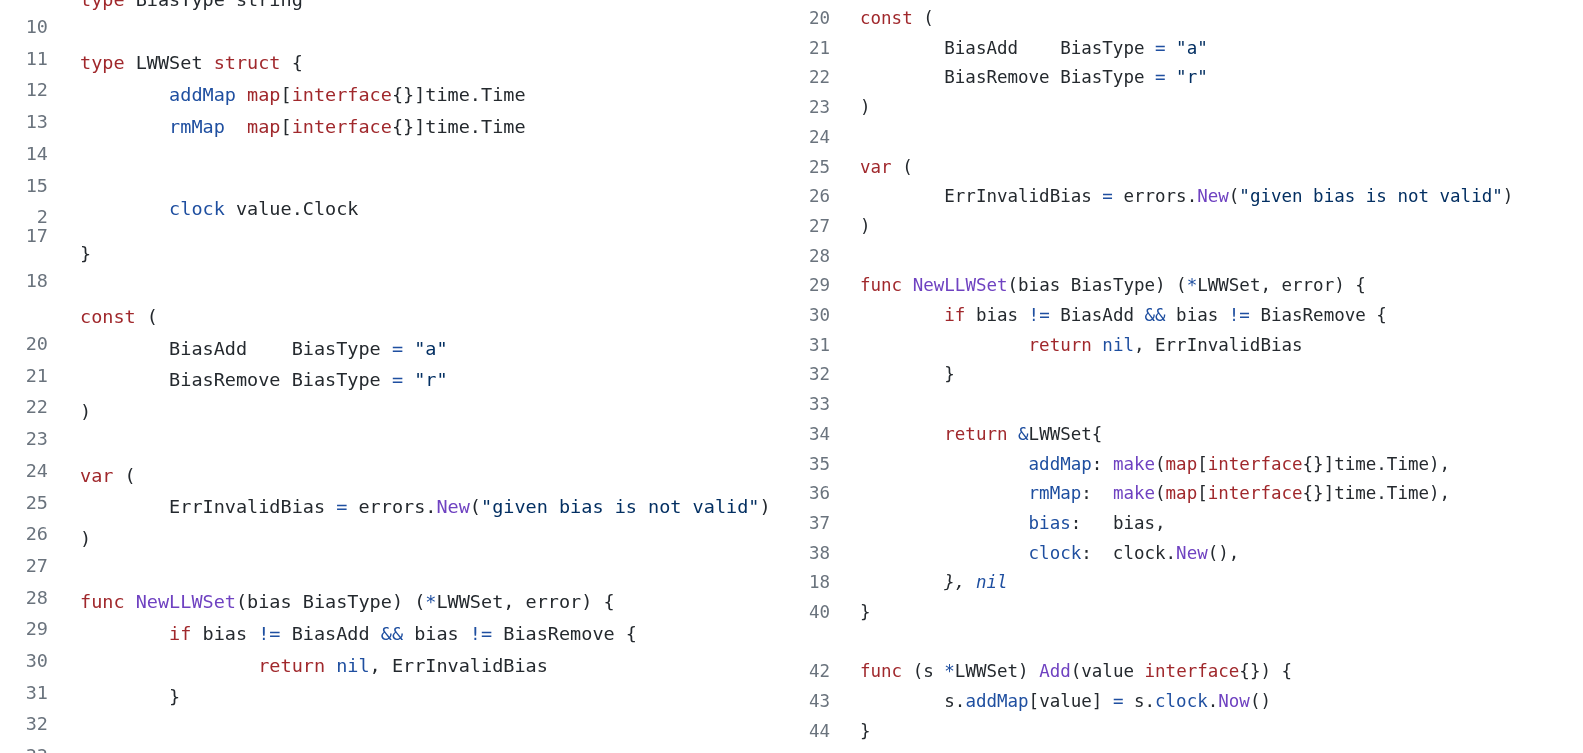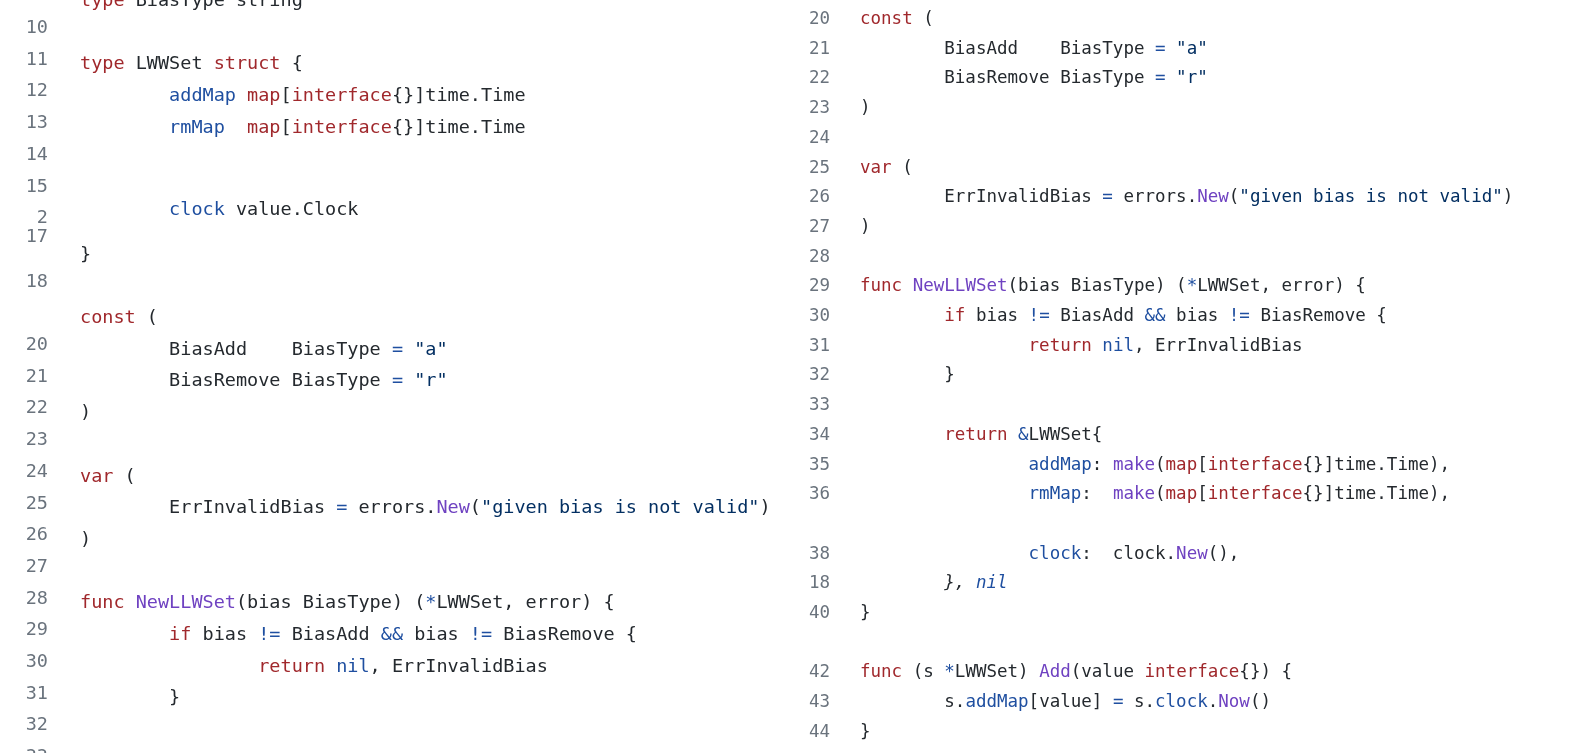--- a/index.html
+++ b/index.html
@@ -63,19 +63,20 @@
     <div class="line" style="top: 211.9px;"><span class="ln">27</span><span class="code" style="tab-size: 8;"><span class="plain" style="color: rgb(36, 41, 46);">)</span></span></div>
     <div class="line" style="top: 241.6px;"><span class="ln">28</span><span class="code" style="tab-size: 8;"></span></div>
     <div class="line" style="top: 271.3px;"><span class="ln">29</span><span class="code" style="tab-size: 8;"><span class="kw" style="color: rgb(160, 40, 44);">func</span><span class="plain" style="color: rgb(36, 41, 46);"> </span><span class="fn" style="color: rgb(111, 66, 193);">NewLLWSet</span><span class="plain" style="color: rgb(36, 41, 46);">(bias BiasType) (</span><span class="op" style="color: rgb(31, 79, 160);">*</span><span class="plain" style="color: rgb(36, 41, 46);">LWWSet, error) {</span></span></div>
     <div class="line" style="top: 301px;"><span class="ln">30</span><span class="code" style="tab-size: 8;"><span class="plain" style="color: rgb(36, 41, 46);">	</span><span class="kw" style="color: rgb(160, 40, 44);">if</span><span class="plain" style="color: rgb(36, 41, 46);"> bias </span><span class="op" style="color: rgb(31, 79, 160);">!=</span><span class="plain" style="color: rgb(36, 41, 46);"> BiasAdd </span><span class="op" style="color: rgb(31, 79, 160);">&amp;&amp;</span><span class="plain" style="color: rgb(36, 41, 46);"> bias </span><span class="op" style="color: rgb(31, 79, 160);">!=</span><span class="plain" style="color: rgb(36, 41, 46);"> BiasRemove {</span></span></div>
     <div class="line" style="top: 330.7px;"><span class="ln">31</span><span class="code" style="tab-size: 8;"><span class="plain" style="color: rgb(36, 41, 46);">		</span><span class="kw" style="color: rgb(160, 40, 44);">return</span><span class="plain" style="color: rgb(36, 41, 46);"> </span><span class="fld" style="color: rgb(31, 79, 160);">nil</span><span class="plain" style="color: rgb(36, 41, 46);">, ErrInvalidBias</span></span></div>
     <div class="line" style="top: 360.4px;"><span class="ln">32</span><span class="code" style="tab-size: 8;"><span class="plain" style="color: rgb(36, 41, 46);">	}</span></span></div>
     <div class="line" style="top: 390.1px;"><span class="ln">33</span><span class="code" style="tab-size: 8;"></span></div>
     <div class="line" style="top: 419.8px;"><span class="ln">34</span><span class="code" style="tab-size: 8;"><span class="plain" style="color: rgb(36, 41, 46);">	</span><span class="kw" style="color: rgb(160, 40, 44);">return</span><span class="plain" style="color: rgb(36, 41, 46);"> </span><span class="op" style="color: rgb(31, 79, 160);">&amp;</span><span class="plain" style="color: rgb(36, 41, 46);">LWWSet{</span></span></div>
     <div class="line" style="top: 449.5px;"><span class="ln">35</span><span class="code" style="tab-size: 8;"><span class="plain" style="color: rgb(36, 41, 46);">		</span><span class="fld" style="color: rgb(31, 79, 160);">addMap</span><span class="plain" style="color: rgb(36, 41, 46);">: </span><span class="fn" style="color: rgb(111, 66, 193);">make</span><span class="plain" style="color: rgb(36, 41, 46);">(</span><span class="kw" style="color: rgb(160, 40, 44);">map</span><span class="plain" style="color: rgb(36, 41, 46);">[</span><span class="kw" style="color: rgb(160, 40, 44);">interface</span><span class="plain" style="color: rgb(36, 41, 46);">{}]time.Time),</span></span></div>
     <div class="line" style="top: 479.2px;"><span class="ln">36</span><span class="code" style="tab-size: 8;"><span class="plain" style="color: rgb(36, 41, 46);">		</span><span class="fld" style="color: rgb(31, 79, 160);">rmMap</span><span class="plain" style="color: rgb(36, 41, 46);">:  </span><span class="fn" style="color: rgb(111, 66, 193);">make</span><span class="plain" style="color: rgb(36, 41, 46);">(</span><span class="kw" style="color: rgb(160, 40, 44);">map</span><span class="plain" style="color: rgb(36, 41, 46);">[</span><span class="kw" style="color: rgb(160, 40, 44);">interface</span><span class="plain" style="color: rgb(36, 41, 46);">{}]time.Time),</span></span></div>
+    <div class="line" style="top: 508.9px;"><span class="ln">37</span><span class="code" style="tab-size: 8;"><span class="plain" style="color: rgb(36, 41, 46);">		</span><span class="fld" style="color: rgb(31, 79, 160);">bias</span><span class="plain" style="color: rgb(36, 41, 46);">:   bias,</span></span></div>
     <div class="line" style="top: 538.6px;"><span class="ln">38</span><span class="code" style="tab-size: 8;"><span class="plain" style="color: rgb(36, 41, 46);">		</span><span class="fld" style="color: rgb(31, 79, 160);">clock</span><span class="plain" style="color: rgb(36, 41, 46);">:  clock.</span><span class="fn" style="color: rgb(111, 66, 193);">New</span><span class="plain" style="color: rgb(36, 41, 46);">(),</span></span></div>
     <div class="line" style="top: 568.3px;"><span class="ln">18</span><span class="code" style="tab-size: 8; font-style: italic;"><span class="plain" style="color: rgb(36, 41, 46);">	}, </span><span class="fld" style="color: rgb(31, 79, 160);">nil</span></span></div>
     <div class="line" style="top: 598px;"><span class="ln">40</span><span class="code" style="tab-size: 8;"><span class="plain" style="color: rgb(36, 41, 46);">}</span></span></div>
     <div class="line" style="top: 657.4px;"><span class="ln">42</span><span class="code" style="tab-size: 8;"><span class="kw" style="color: rgb(160, 40, 44);">func</span><span class="plain" style="color: rgb(36, 41, 46);"> (s </span><span class="op" style="color: rgb(31, 79, 160);">*</span><span class="plain" style="color: rgb(36, 41, 46);">LWWSet) </span><span class="fn" style="color: rgb(111, 66, 193);">Add</span><span class="plain" style="color: rgb(36, 41, 46);">(value </span><span class="kw" style="color: rgb(160, 40, 44);">interface</span><span class="plain" style="color: rgb(36, 41, 46);">{}) {</span></span></div>
     <div class="line" style="top: 687.1px;"><span class="ln">43</span><span class="code" style="tab-size: 8;"><span class="plain" style="color: rgb(36, 41, 46);">	s.</span><span class="fld" style="color: rgb(31, 79, 160);">addMap</span><span class="plain" style="color: rgb(36, 41, 46);">[value] </span><span class="op" style="color: rgb(31, 79, 160);">=</span><span class="plain" style="color: rgb(36, 41, 46);"> s.</span><span class="fld" style="color: rgb(31, 79, 160);">clock</span><span class="plain" style="color: rgb(36, 41, 46);">.</span><span class="fn" style="color: rgb(111, 66, 193);">Now</span><span class="plain" style="color: rgb(36, 41, 46);">()</span></span></div>
     <div class="line" style="top: 716.8px;"><span class="ln">44</span><span class="code" style="tab-size: 8;"><span class="plain" style="color: rgb(36, 41, 46);">}</span></span></div>
   </div>
 
 </body></html>

